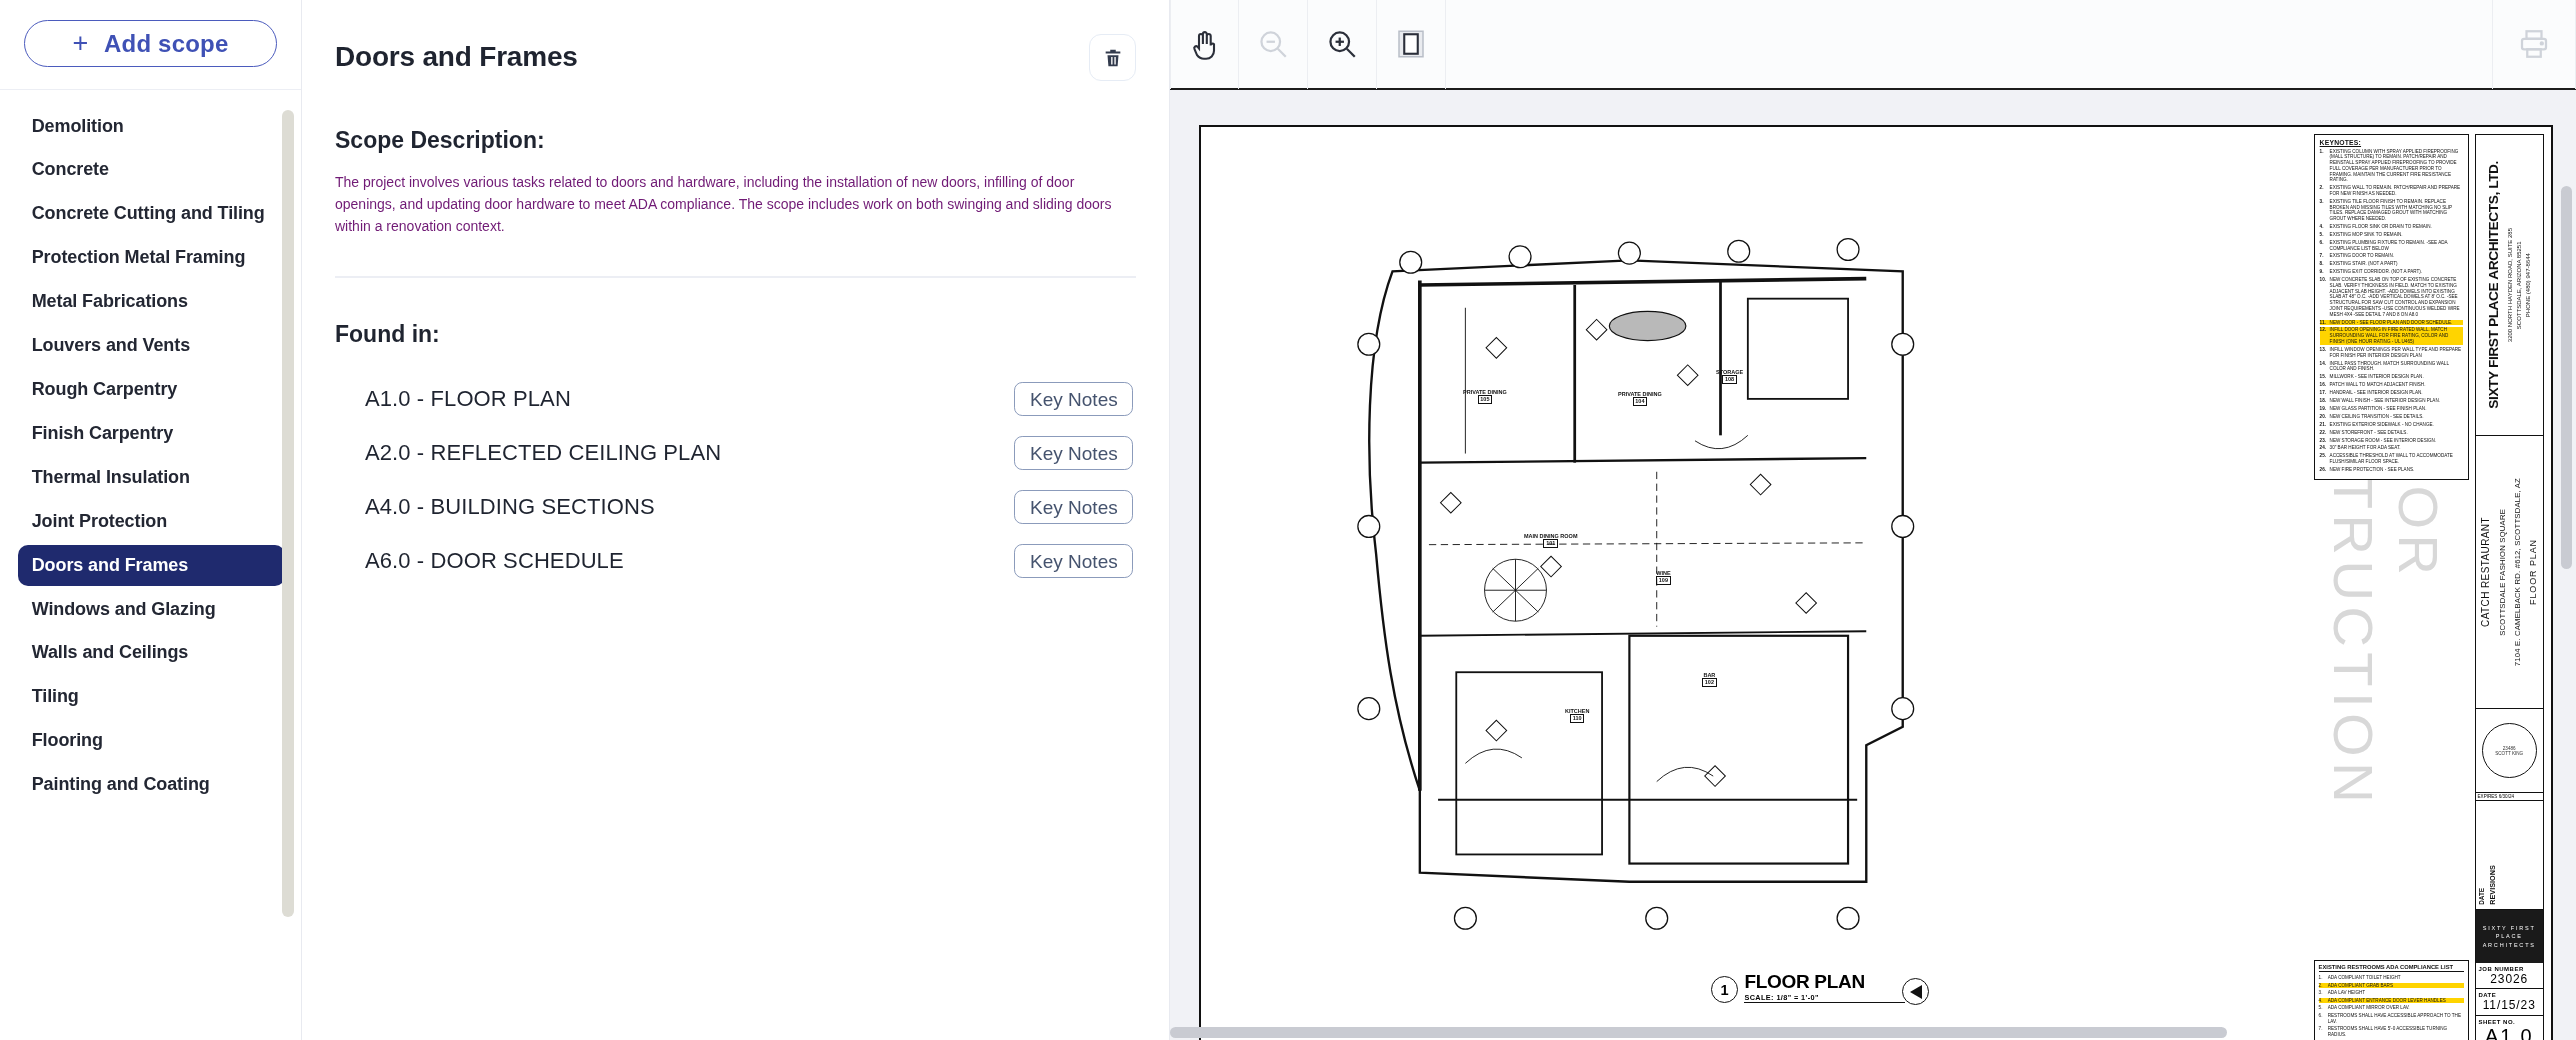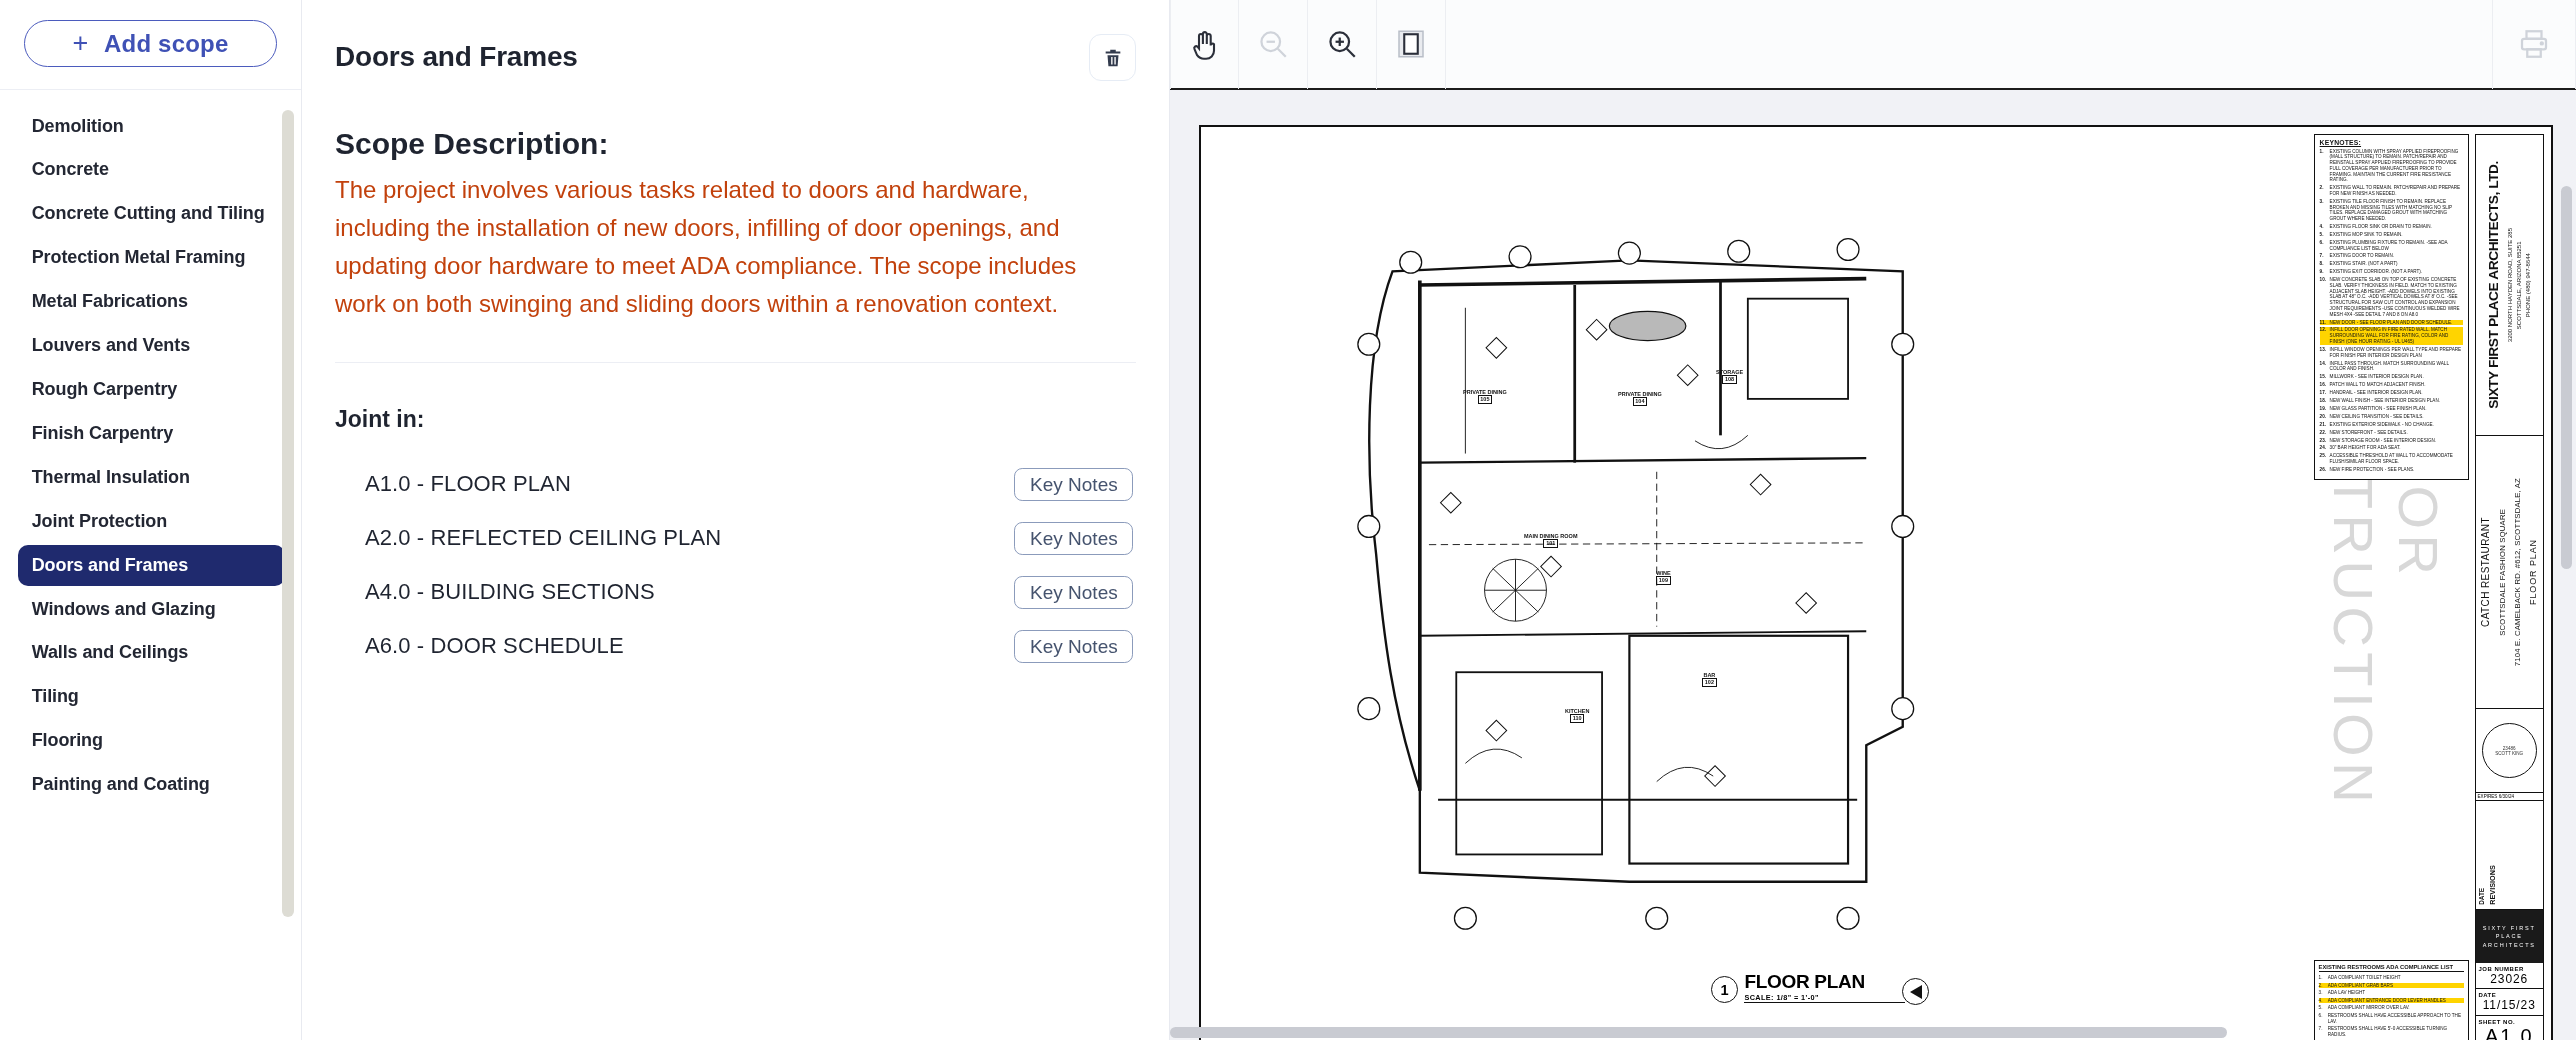--- a/index.html
+++ b/index.html
@@ -46,23 +46,23 @@
     border-right: 1.8px solid #e8eaf0; padding: 0 33px 0 33px; position:relative;
   }
   .detail-head { display:flex; align-items:flex-start; justify-content:space-between; padding-top:34px; }
   .detail-title { font-size: 28px; font-weight: 700; color:#1f2430; letter-spacing:-0.2px; padding-top: 7.3px; }
   .trash-btn {
     width:47px; height:47px; border-radius:12px; border:1.4px solid #e6ecf5;
     background:#ffffff; display:flex; align-items:center; justify-content:center; cursor:pointer;
   }
   .trash-btn svg { width:22px; height:22px; }
 
-  .section-label { font-size: 30px; font-weight:700; color:#1f2430; margin-top: 46px; }
+  .section-label { font-size: 23px; font-weight:700; color:#1f2430; margin-top: 46px; }
   .scope-desc {
-    font-size: 24px; color:#c2410c; line-height: 1.58; margin-top: 10px;
+    font-size: 14px; color:#701a75; line-height: 1.58; margin-top: 17px;
     max-width: 785px; font-weight:400;
   }
   .divider { height:1.8px; background:#eceef4; margin: 39px 0 0 0; }
 
   .found-label { font-size:23px; font-weight:700; color:#1f2430; margin-top: 43px; }
   .found-list { margin-top: 24px; margin-left: 30px; }
   .found-row {
     display:flex; align-items:center; justify-content:space-between;
     height: 54px; padding-right: 2.7px;
   }
@@ -188,21 +188,21 @@
           <path d="M9 3h6v2h5v2H4V5h5V3zm-3 6h12l-1 12H7L6 9zm4 2v8h1.5v-8H10zm3.5 0v8H15v-8h-1.5z" fill="#333b4d"></path>
         </svg>
       </button>
     </div>
 
     <div class="section-label">Scope Description:</div>
     <p class="scope-desc">The project involves various tasks related to doors and hardware, including the installation of new doors, infilling of door openings, and updating door hardware to meet ADA compliance. The scope includes work on both swinging and sliding doors within a renovation context.</p>
 
     <div class="divider"></div>
 
-    <div class="found-label">Joint in:</div>
+    <div class="found-label">Found in:</div>
     <div class="found-list" id="found-list">
         <div class="found-row">
           <div class="found-name">A1.0 - FLOOR PLAN</div>
           <button class="keynote-btn">Key Notes</button>
         </div>
         <div class="found-row">
           <div class="found-name">A2.0 - REFLECTED CEILING PLAN</div>
           <button class="keynote-btn">Key Notes</button>
         </div>
         <div class="found-row">

